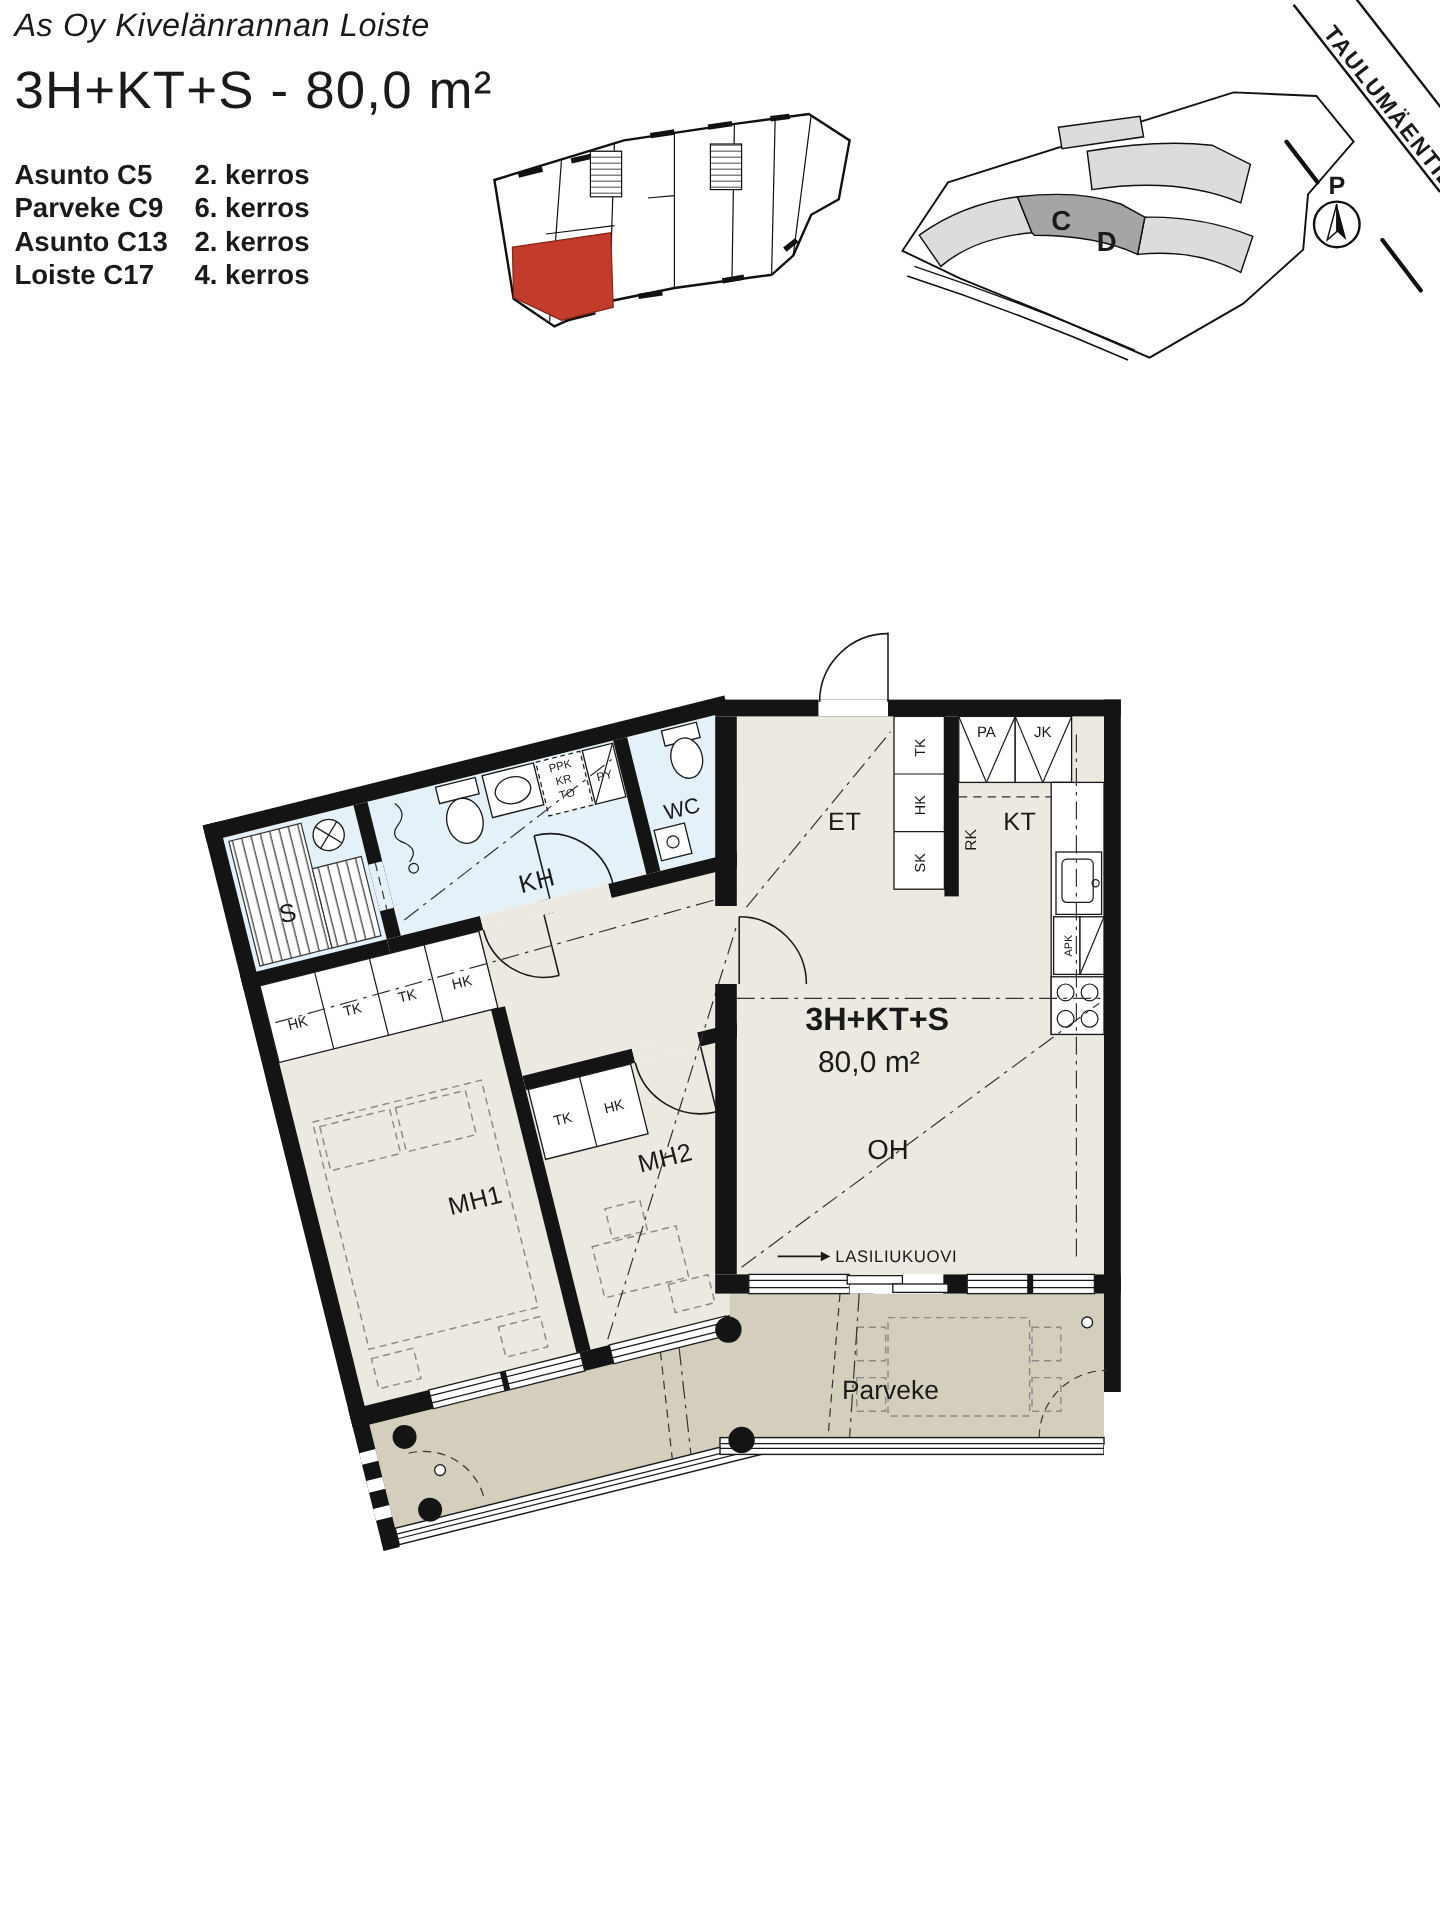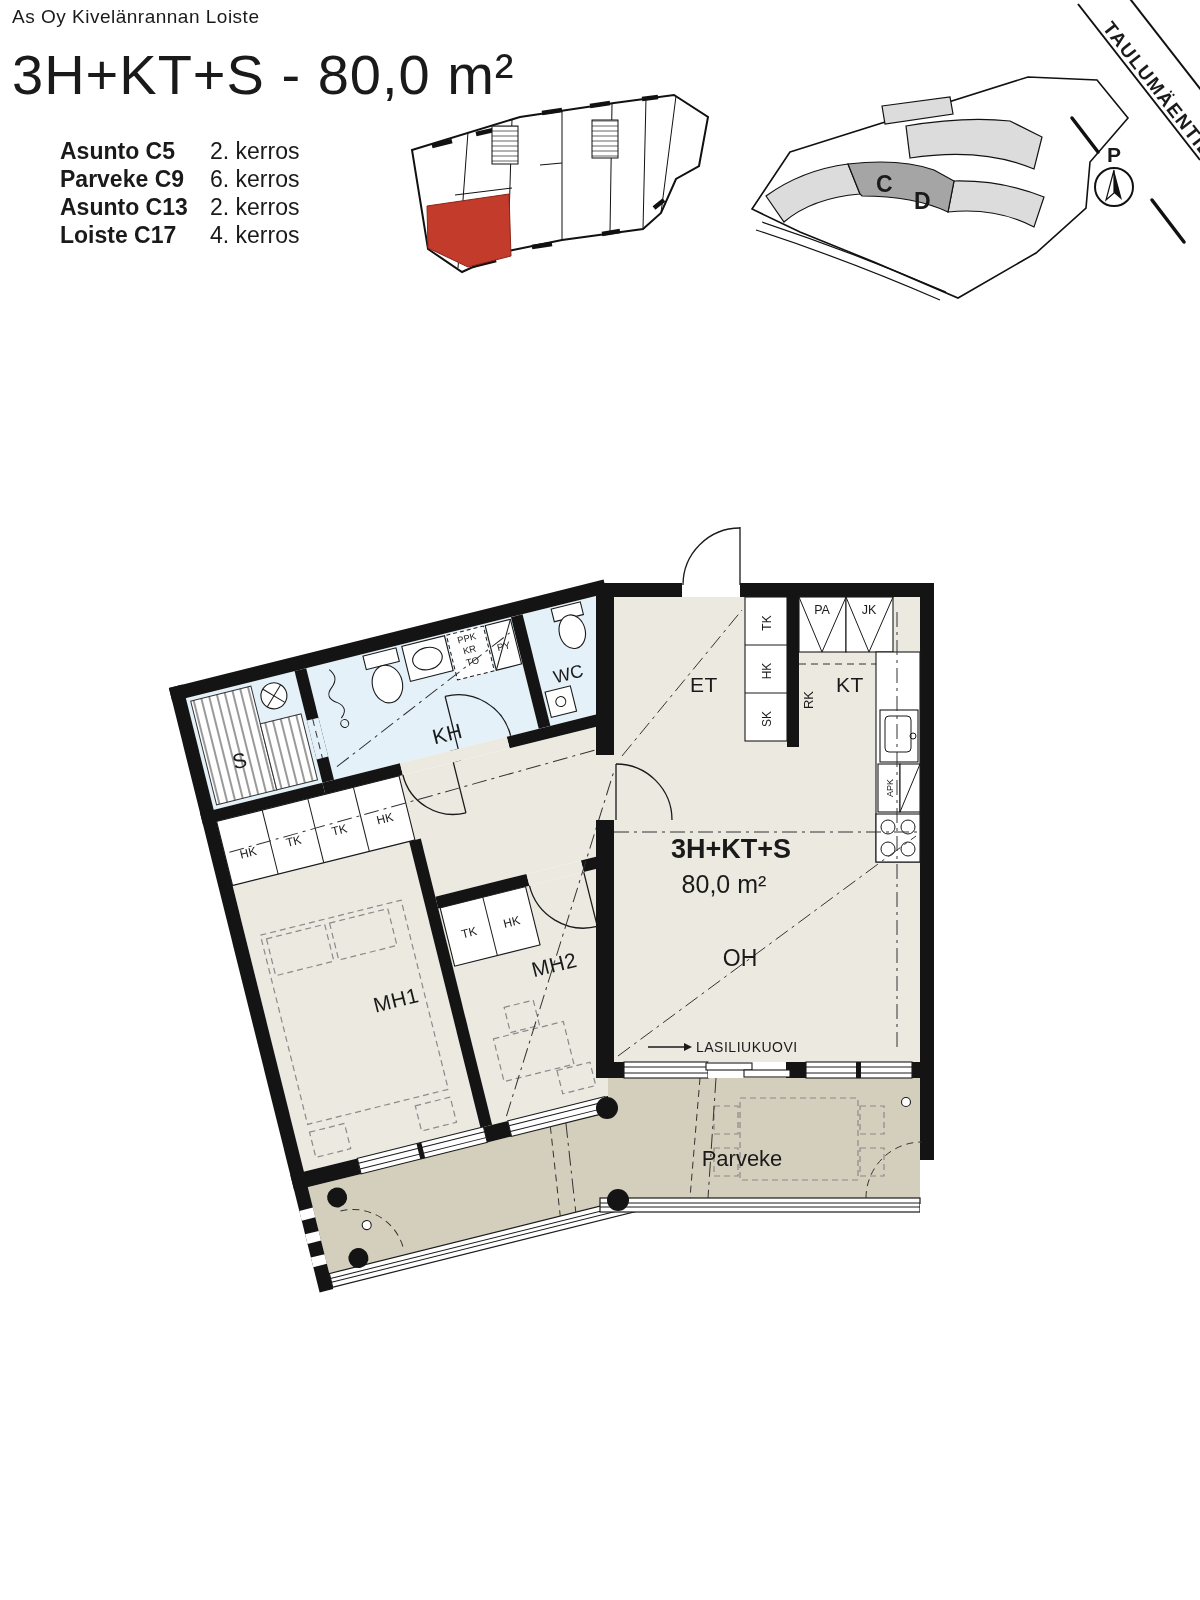--- a/index.html
+++ b/index.html
@@ -1,24 +1,24 @@
 <!DOCTYPE html>
 <html><head>
 <meta charset="utf-8">
 <style>
   html,body{margin:0;padding:0;}
   body{width:1200px;height:1600px;position:relative;background:#fff;
        font-family:"Liberation Sans",sans-serif;color:#1a1a1a;overflow:hidden;}
   .hdr{position:absolute;left:12px;top:6px;z-index:3;}
-  .hdr-title{font-size:19px;font-weight:400;letter-spacing:.5px;}
-  .hdr-type{font-size:56px;font-weight:400;letter-spacing:1px;margin-top:14px;}
+  .hdr-title{font-size:27px;font-weight:400;letter-spacing:.5px;font-style:italic;}
+  .hdr-type{font-size:44px;font-weight:400;letter-spacing:1px;margin-top:14px;}
   .units{margin-top:30px;font-size:23px;line-height:28px;}
   .unit-row{display:flex;}
-  .unit-name{font-weight:bold;width:150px;margin-left:48px;}
-  .unit-floor{font-weight:400;}
+  .unit-name{font-weight:bold;width:150px;}
+  .unit-floor{font-weight:700;}
   svg{position:absolute;left:0;top:0;}
   svg text{font-family:"Liberation Sans",sans-serif;fill:#1a1a1a;}
   .wall{fill:#141414;}
   .thin{stroke:#1a1a1a;stroke-width:1;fill:none;}
   .fix{stroke:#1a1a1a;stroke-width:1.1;fill:#fff;}
   .dd{stroke:#333;stroke-width:1;fill:none;stroke-dasharray:15 5 3 5;}
   .dash{stroke:#333;stroke-width:1;fill:none;stroke-dasharray:7 5;}
   .furn{stroke:#8a8a8a;stroke-width:1.2;fill:none;stroke-dasharray:6 4;}
   .arc{stroke:#1a1a1a;stroke-width:1.3;fill:none;}
   .rlbl{font-size:21px;letter-spacing:.5px;}

